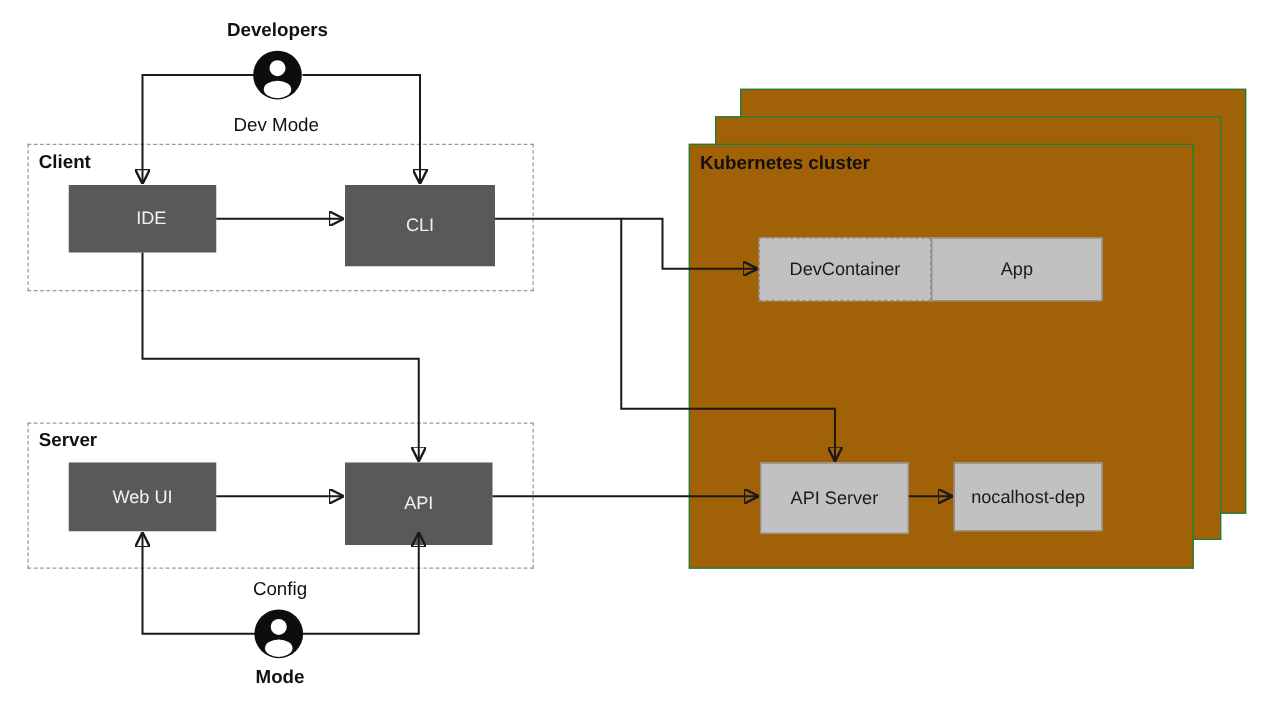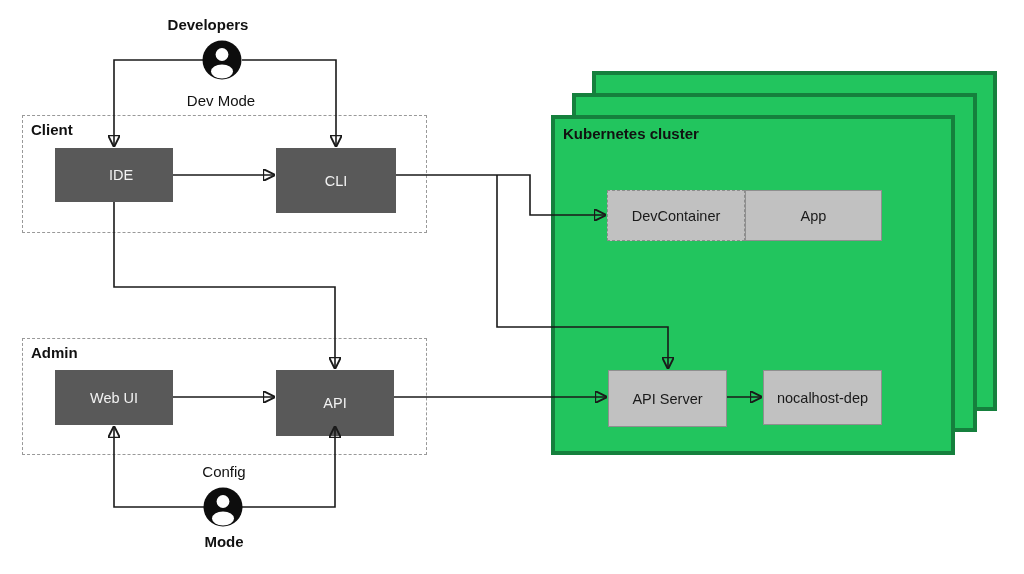--- a/index.html
+++ b/index.html
@@ -3,21 +3,21 @@
 <meta charset="utf-8">
 <style>
   html,body{margin:0;padding:0;background:#fff;}
   .canvas{
     position:relative;width:1024px;height:574px;background:#ffffff;
     font-family:"Liberation Sans", sans-serif;overflow:hidden;
   }
   .wires{position:absolute;left:0;top:0;width:1024px;height:574px;z-index:5;pointer-events:none;}
   .wires path{fill:none;stroke:#1a1a1a;stroke-width:1.6;}
   
-  .page{position:absolute;background:#22c55e;border:4px solid #15803d;box-sizing:border-box;}
+  .page{position:absolute;background:#a16207;border:1px solid #15803d;box-sizing:border-box;}
   .page.p3{left:592px;top:71px;width:405px;height:340px;z-index:1;}
   .page.p2{left:572px;top:93px;width:405px;height:339px;z-index:2;}
   .cluster{left:551px;top:115px;width:404px;height:340px;z-index:3;}
   
   .group{position:absolute;border:1px dashed #999999;box-sizing:border-box;z-index:3;background:transparent;}
   .group.client{left:22px;top:115px;width:405px;height:118px;}
   .group.server{left:22px;top:338px;width:405px;height:117px;}
   .group-label{position:absolute;left:8px;top:5px;font-weight:bold;font-size:15px;color:#111;}
   .cluster-label{position:absolute;left:8px;top:6px;font-weight:bold;font-size:15px;color:#111;}
   
@@ -29,21 +29,21 @@
   .node.cli   {left:276px;top:148px;width:120px;height:65px;}
   .node.webui {left:55px;top:370px;width:118px;height:55px;}
   .node.api   {left:276px;top:370px;width:118px;height:66px;}
   .node.devcontainer{left:607px;top:190px;width:138px;height:51px;border-style:dashed;border-color:#8c8c8c;}
   .node.app        {left:745px;top:190px;width:137px;height:51px;}
   .node.apiserver  {left:608px;top:370px;width:119px;height:57px;}
   .node.nocalhost  {left:763px;top:370px;width:119px;height:55px;}
   
   .flabel{position:absolute;transform:translateX(-50%);font-size:15px;color:#111;z-index:6;white-space:nowrap;}
   .flabel.bold{font-weight:bold;}
-  .lbl-developers{left:208px;top:16px;}
+  .lbl-developers{left:222px;top:16px;}
   .lbl-devmode{left:221px;top:92px;}
   .lbl-config{left:224px;top:463px;}
   .lbl-admin{left:224px;top:533px;}
   
   .actor{position:absolute;width:40px;height:40px;z-index:6;}
   .actor.developers{left:202px;top:40px;}
   .actor.admin{left:203px;top:487px;}
 </style>
 </head>
 <body>
@@ -53,21 +53,21 @@
   <div class="page p3"></div>
   <div class="page p2"></div>
   <div class="page cluster">
     <span class="cluster-label">Kubernetes cluster</span>
   </div>
 
   <div class="group client">
     <span class="group-label">Client</span>
   </div>
   <div class="group server">
-    <span class="group-label">Admin</span>
+    <span class="group-label">Server</span>
   </div>
 
   <div class="node dark ide">IDE</div>
   <div class="node dark cli">CLI</div>
   <div class="node dark webui">Web UI</div>
   <div class="node dark api">API</div>
   <div class="node light devcontainer">DevContainer</div>
   <div class="node light app">App</div>
   <div class="node light apiserver">API Server</div>
   <div class="node light nocalhost">nocalhost-dep</div>

